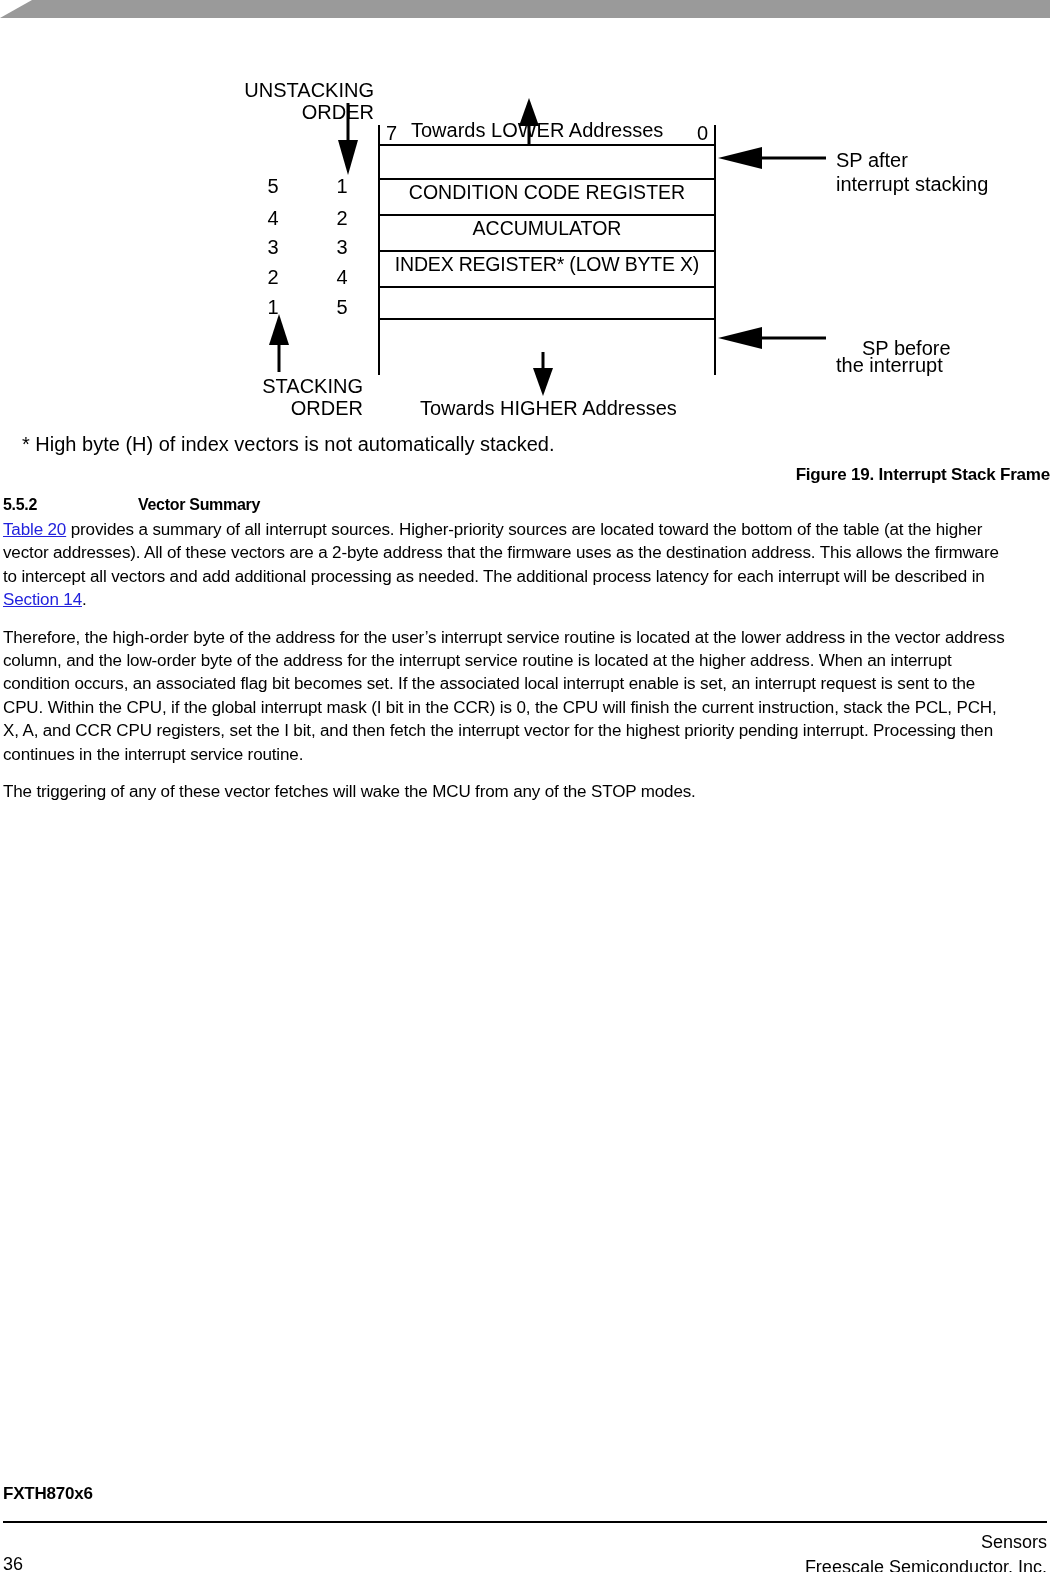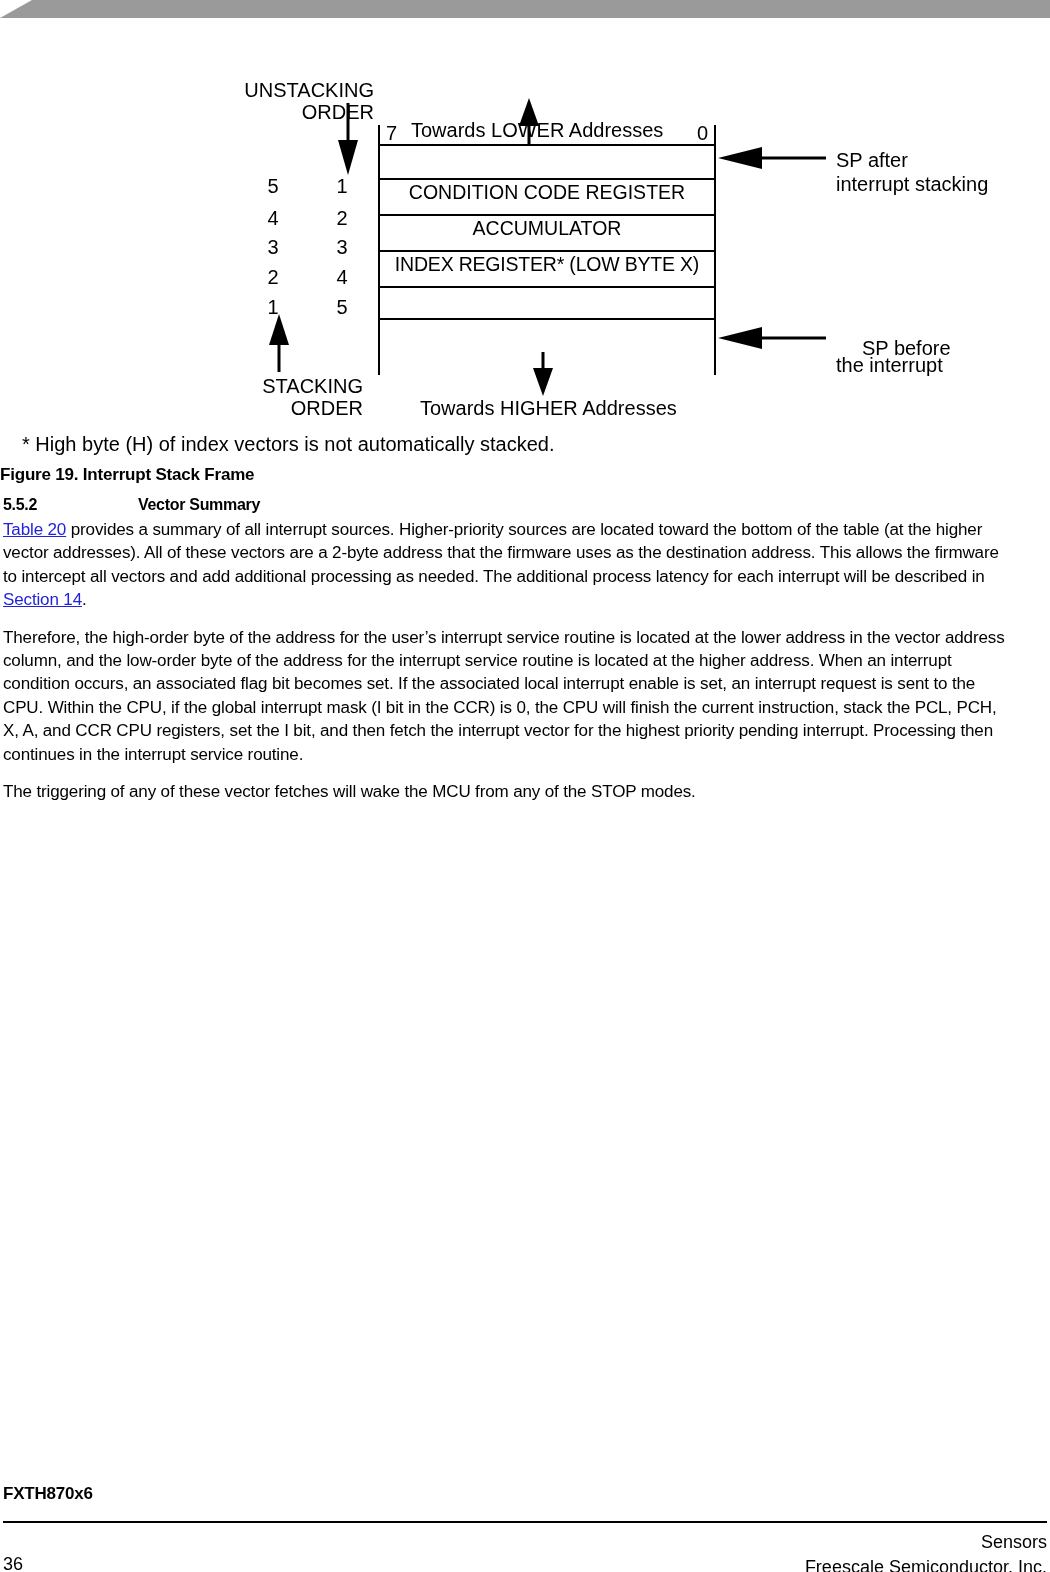--- a/index.html
+++ b/index.html
@@ -100,21 +100,21 @@
     top: 432px;
     font-size: 20px;
     line-height: 24px;
   }
 
   
   #figure-caption {
     position: absolute;
     left: 0; right: 0;
     top: 465px;
-    text-align: left;
+    text-align: right;
     font-size: 17px;
     font-weight: bold;
     letter-spacing: -0.2px;
   }
 
   
   #content {
     position: absolute;
     left: 3px;
     top: 496px;

